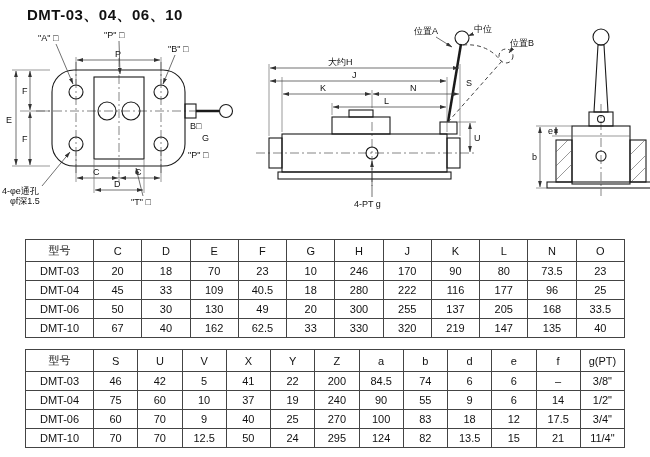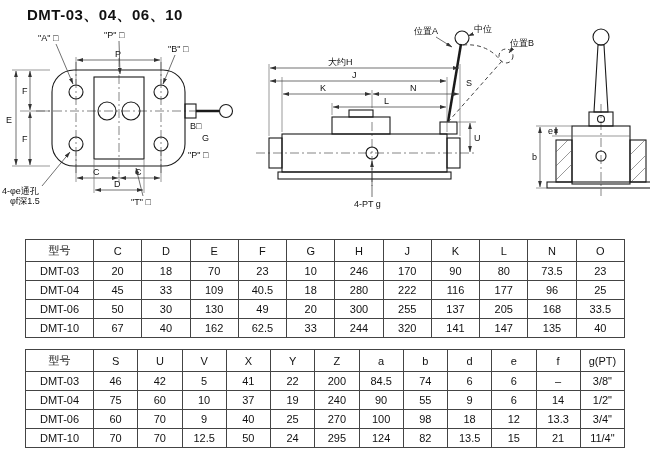--- a/index.html
+++ b/index.html
@@ -245,23 +245,23 @@
           <td>168</td>
           <td>33.5</td>
         </tr>
         <tr>
           <td>DMT-10</td>
           <td>67</td>
           <td>40</td>
           <td>162</td>
           <td>62.5</td>
           <td>33</td>
-          <td>244</td>
+          <td>330</td>
           <td>320</td>
-          <td>141</td>
+          <td>219</td>
           <td>147</td>
           <td>135</td>
           <td>40</td>
         </tr>
       </tbody>
   </table>
 
   <table class="spec" id="table2">
     <thead>
         <tr>
@@ -313,24 +313,24 @@
         </tr>
         <tr>
           <td>DMT-06</td>
           <td>60</td>
           <td>70</td>
           <td>9</td>
           <td>40</td>
           <td>25</td>
           <td>270</td>
           <td>100</td>
-          <td>98</td>
+          <td>83</td>
           <td>18</td>
           <td>12</td>
-          <td>13.3</td>
+          <td>17.5</td>
           <td>3/4"</td>
         </tr>
         <tr>
           <td>DMT-10</td>
           <td>70</td>
           <td>70</td>
           <td>12.5</td>
           <td>50</td>
           <td>24</td>
           <td>295</td>

